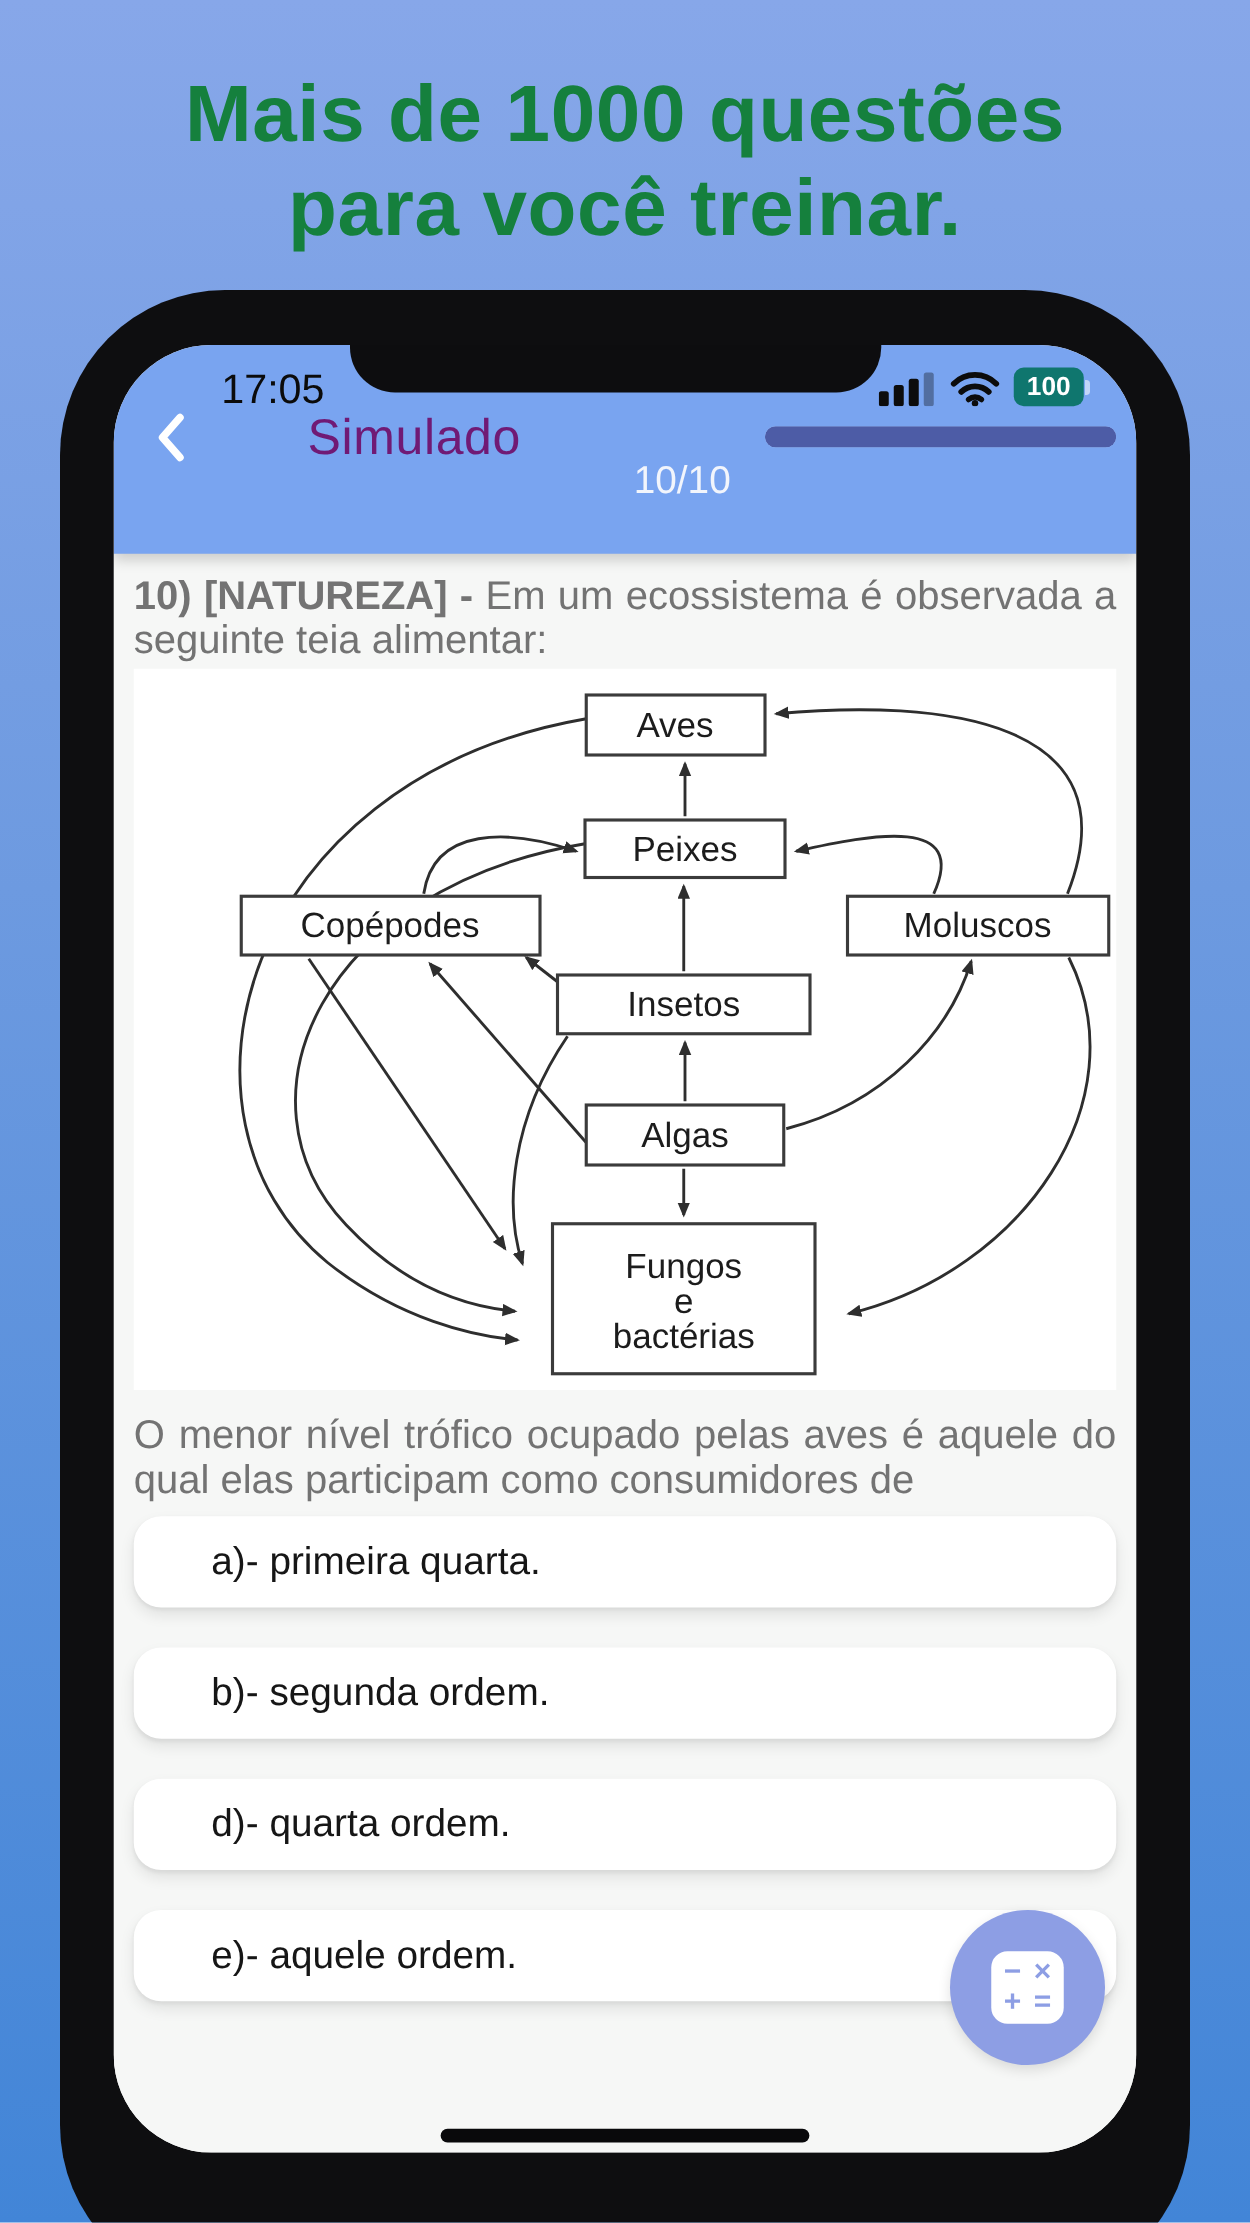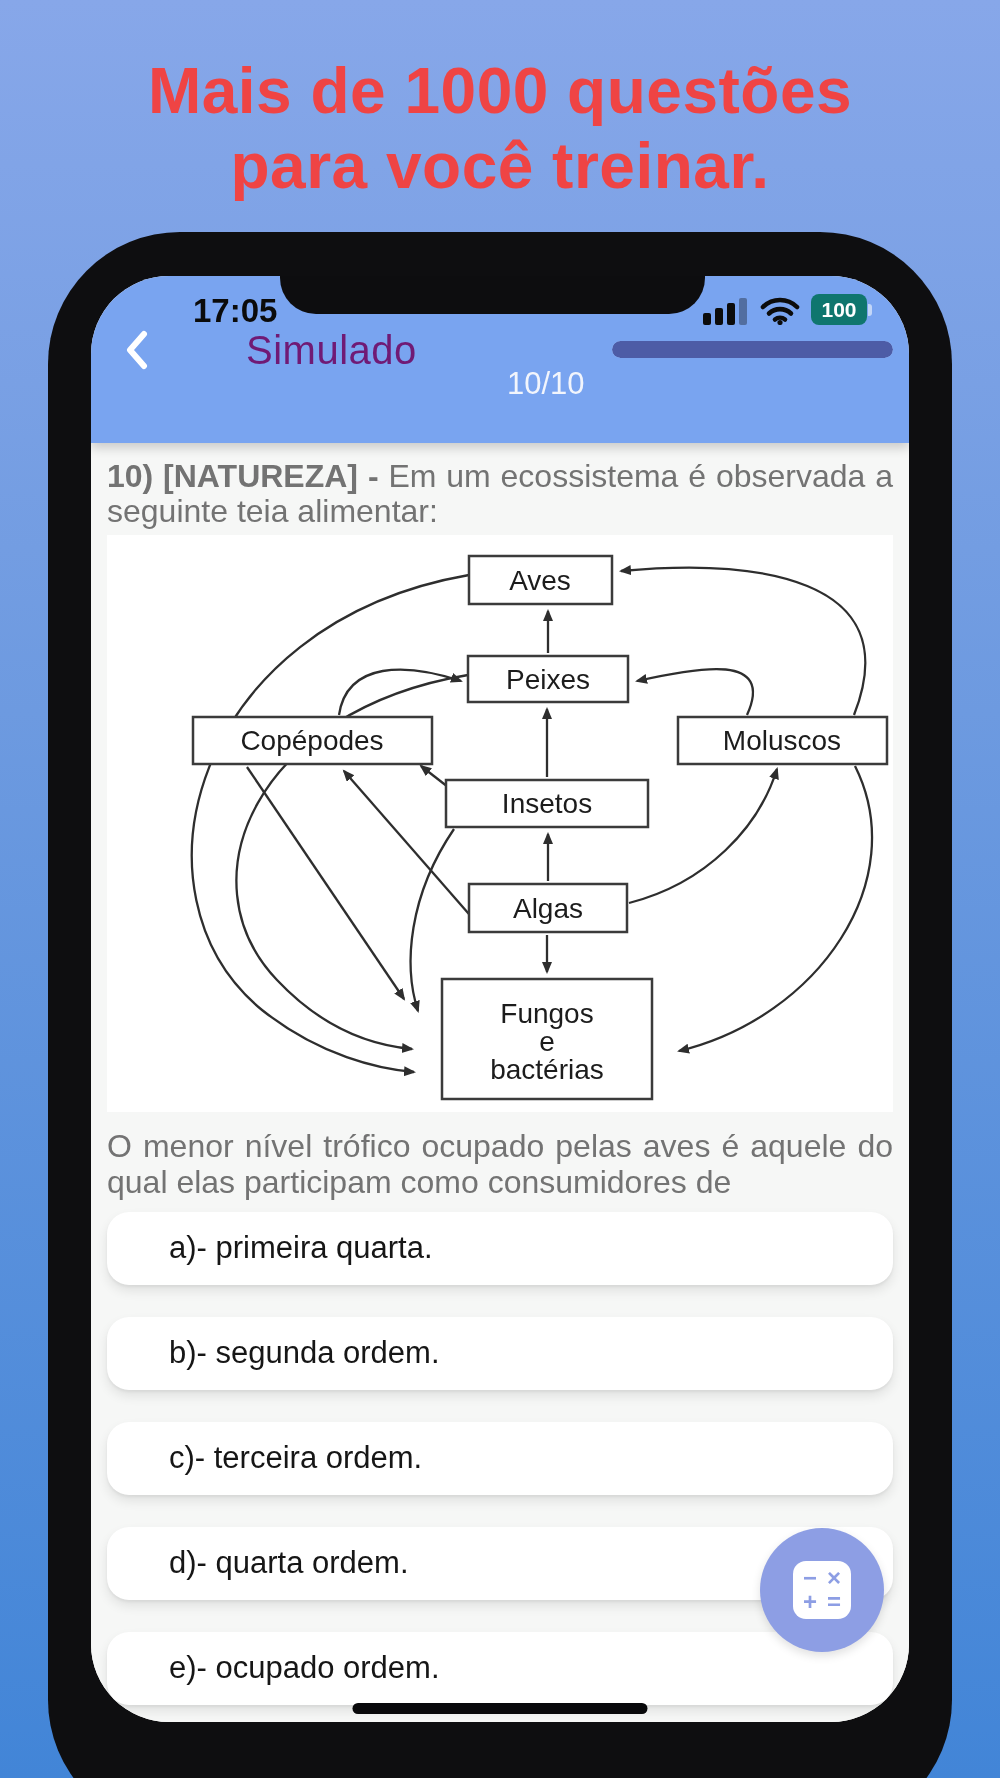--- a/index.html
+++ b/index.html
@@ -1,34 +1,34 @@
 <!DOCTYPE html>
 <html><head>
 <meta charset="utf-8">
 <style>
   html,body{margin:0;padding:0;width:1000px;height:1778px;overflow:hidden;
     font-family:"Liberation Sans","DejaVu Sans",sans-serif;}
   body{background:linear-gradient(180deg,#87a7e9 0%,#6d9ae0 40%,#4285d7 100%);position:relative;}
 
   
   .hero{position:absolute;top:54px;left:0;width:100%;text-align:center;
-    color:#ef4444;font-size:64px;font-weight:700;line-height:1.17;letter-spacing:.5px;}
+    color:#15803d;font-size:64px;font-weight:700;line-height:1.17;letter-spacing:.5px;}
 
   
   .phone{position:absolute;left:48px;top:232px;width:904px;height:1600px;
     background:#0e0e10;border-radius:132px;}
   .screen{position:absolute;left:43px;top:44px;width:818px;height:1446px;
     background:#f6f7f6;border-radius:78px;overflow:hidden;}
 
   
   .header{position:absolute;top:0;left:0;right:0;height:167px;background:#79a4f0;
     box-shadow:0 5px 10px rgba(0,0,0,.18);z-index:5;}
   .notch{position:absolute;top:0;left:189px;width:425px;height:38px;background:#0d0d0f;
     border-radius:0 0 36px 36px;}
-  .time{position:absolute;left:86px;top:16px;font-size:33px;font-weight:700;color:#0b0b0b;margin-left:16px;}
+  .time{position:absolute;left:86px;top:16px;font-size:33px;font-weight:400;color:#0b0b0b;}
   .status-icons{position:absolute;left:612px;top:17px;height:32px;display:flex;align-items:flex-end;gap:11px;}
   .battery{display:flex;align-items:center;}
   .battery-pill{width:56px;height:31px;background:#32c759;border-radius:8px;
     display:flex;align-items:center;justify-content:center;color:#fff;font-size:21px;font-weight:700;}
   .battery-nub{width:4px;height:12px;background:rgba(255,255,255,.55);border-radius:0 3px 3px 0;margin-left:1px;}
 
   .app-bar{position:absolute;top:52px;left:0;right:0;height:44px;}
   .back-btn{position:absolute;left:26px;top:2px;width:40px;height:40px;display:flex;align-items:center;justify-content:center;}
   .app-title{position:absolute;left:155px;top:0;line-height:44px;font-size:40px;font-weight:400;color:#701a75;letter-spacing:.5px;}
   .progress-label{position:absolute;left:416px;top:4px;line-height:40px;font-size:31px;color:#f2f5fc;margin-top:32px;}
@@ -172,23 +172,22 @@
           <text class="node-label" x="440" y="506" text-anchor="middle" dominant-baseline="central">e</text>
           <text class="node-label" x="440" y="534" text-anchor="middle" dominant-baseline="central">bactérias</text>
         </g>
       </svg>
 
       <p class="qtext q2">O menor nível trófico ocupado pelas aves é aquele do qual elas participam como consumidores de</p>
 
       <div class="options">
         <div class="option-card">a)- primeira quarta.</div>
         <div class="option-card">b)- segunda ordem.</div>
-        <div class="option-card">c)- terceira ordem.</div>
         <div class="option-card">d)- quarta ordem.</div>
-        <div class="option-card">e)- ocupado ordem.</div>
+        <div class="option-card">e)- aquele ordem.</div>
       </div>
     </div>
 
     <div class="fab" style="background: rgb(141, 158, 228);">
       <div class="fab-icon">
         <span>−</span>
         <span>×</span>
         <span>+</span>
         <span>=</span>
       </div>

